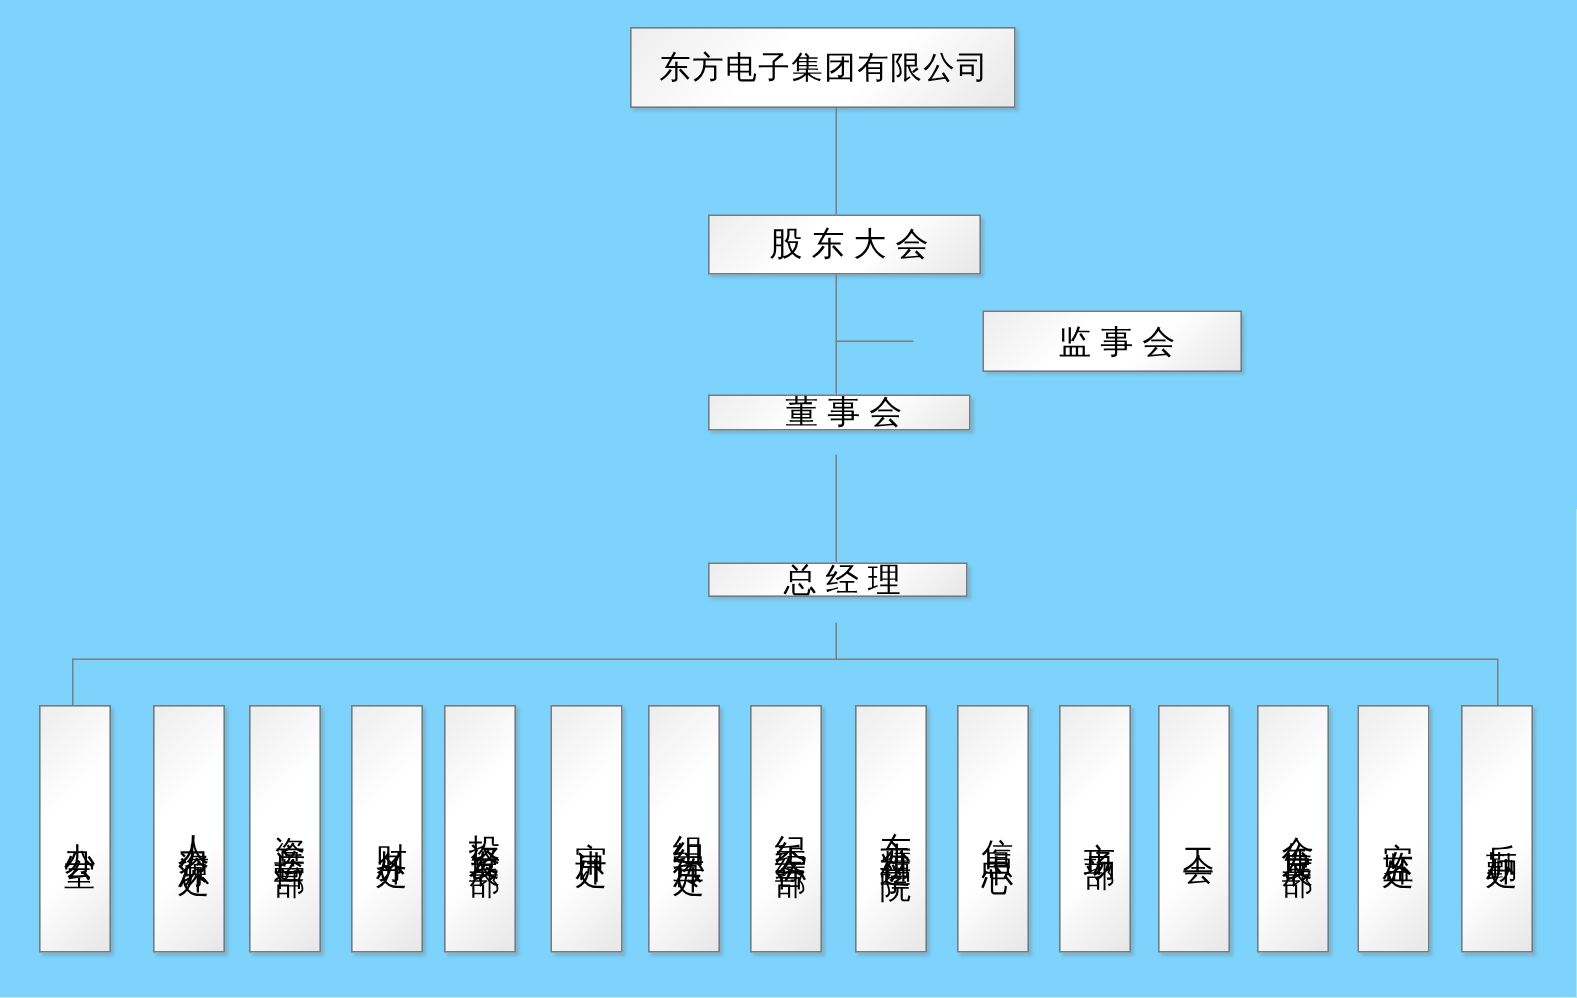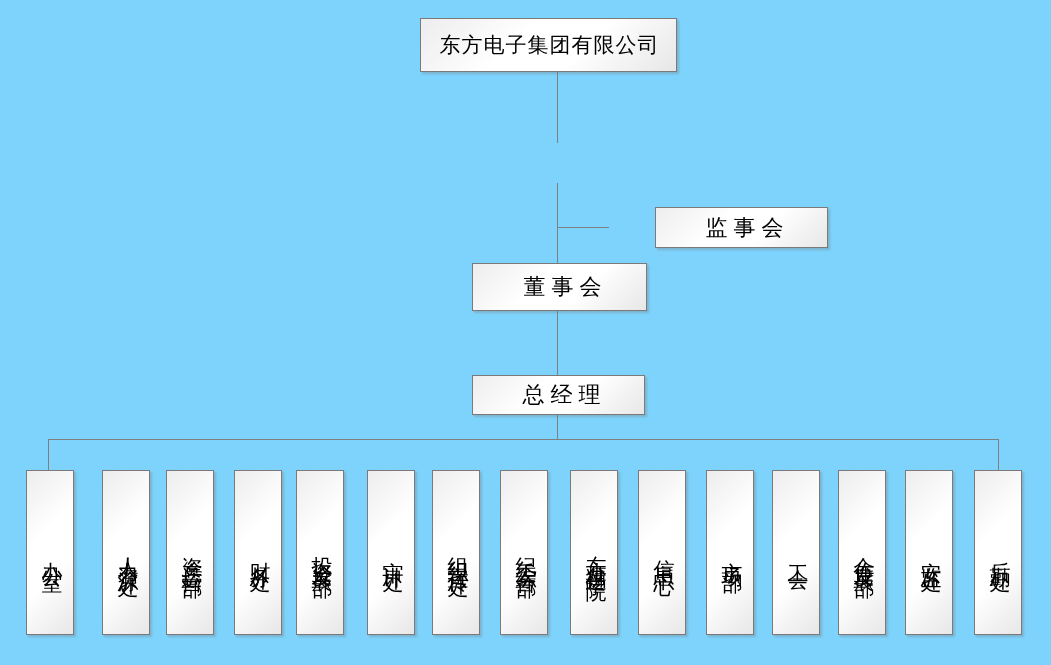--- a/index.html
+++ b/index.html
@@ -64,30 +64,33 @@
   <div class="cline v" style="left:556.5px; top:303px; height:72px;"></div>
   <div class="cline v" style="left:556.5px; top:415px; height:24.5px;"></div>
   <div class="cline h" style="left:48px;    top:438.5px; width:950px;"></div>
   <div class="cline v" style="left:47.5px;  top:439px; height:31px;"></div>
   <div class="cline v" style="left:997.5px; top:439px; height:31px;"></div>
 
   <div class="node company" style="left:420px; top:18px; width:257px; height:54px;">
     <span>东方电子集团有限公司</span>
   </div>
 
+  <div class="node hbox" style="left:472px; top:143px; width:182px; height:40px;">
+    <span>股东大会</span>
+  </div>
 
   <div class="node hbox" style="left:609px; top:207px; width:173px; height:41px;margin-left:46px;">
     <span>监事会</span>
   </div>
 
-  <div class="node hbox" style="left:472px; top:263px; width:175px; height:48px;">
+  <div class="node hbox" style="left:472px; top:263px; width:175px; height:24px;">
     <span>董事会</span>
   </div>
 
-  <div class="node hbox" style="left:472px; top:375px; width:173px; height:40px;">
+  <div class="node hbox" style="left:472px; top:375px; width:173px; height:23px;">
     <span>总经理</span>
   </div>
 
   <div class="node dept" style="left:26px;">
     <span>办公室</span>
   </div>
   <div class="node dept" style="left:102px;">
     <span>人力资源处</span>
   </div>
   <div class="node dept" style="left:166px;">

